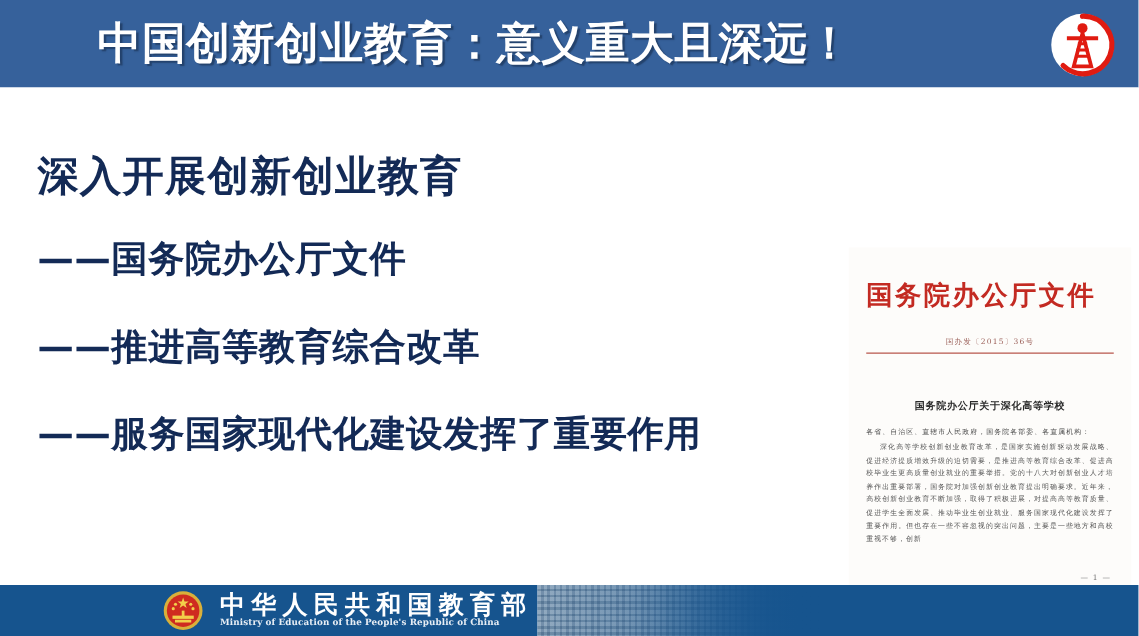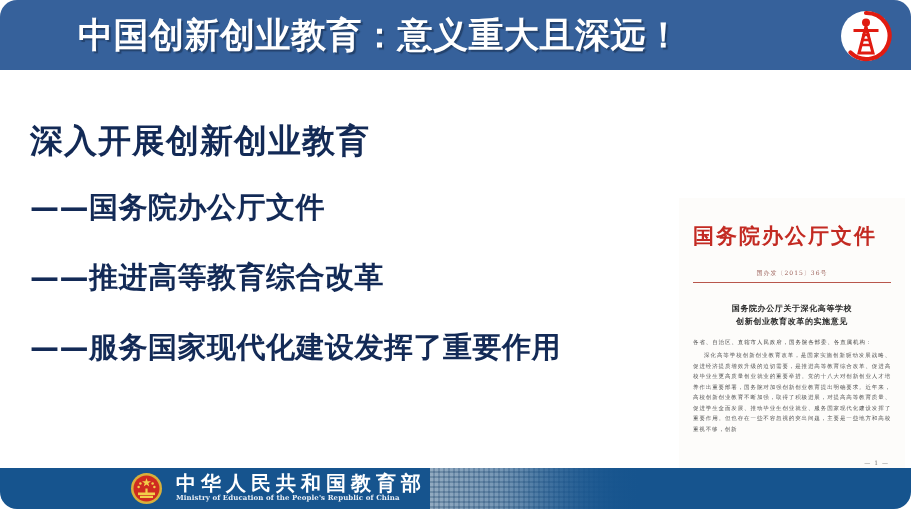--- a/index.html
+++ b/index.html
@@ -9,21 +9,20 @@
   }
   body {
     font-family: "DejaVu Sans", "Liberation Sans", sans-serif;
   }
   #slide {
     position: relative;
     width: 911px;
     height: 509px;
     overflow: hidden;
     background: #ffffff;
-    border-radius: 17px;
   }
 
   
   .header-bar {
     position: absolute;
     left: 0; top: 0;
     width: 911px;
     height: 70px;
     background: #36619b;
   }
@@ -117,21 +116,21 @@
     font-size: 6px;
     letter-spacing: 1px;
     font-family: "DejaVu Serif", "Liberation Serif", serif;
   }
   .doc-rule {
     margin-top: 4px;
     height: 1px;
     background: #b8564c;
   }
   .doc-title {
-    margin-top: 19px;
+    margin-top: 35px;
     text-align: center;
     color: #2b2b2b;
     font-size: 8px;
     font-weight: bold;
     line-height: 13px;
     letter-spacing: 0.6px;
     font-family: "DejaVu Serif", "Liberation Serif", serif;
   }
   .doc-salutation {
     margin-top: 11px;
@@ -288,21 +287,20 @@
       <div class="bullet-line">——服务国家现代化建设发挥了重要作用</div>
     </div>
 
     <div class="doc-scan">
       <div class="doc-inner">
         <div class="doc-masthead">国务院办公厅文件</div>
         <div class="doc-number">国办发〔2015〕36号</div>
         <div class="doc-rule"></div>
         <div class="doc-title">
           <div>国务院办公厅关于深化高等学校</div>
-          <div>创新创业教育改革的实施意见</div>
         </div>
         <div class="doc-salutation">各省、自治区、直辖市人民政府，国务院各部委、各直属机构：</div>
         <div class="doc-body">深化高等学校创新创业教育改革，是国家实施创新驱动发展战略、促进经济提质增效升级的迫切需要，是推进高等教育综合改革、促进高校毕业生更高质量创业就业的重要举措。党的十八大对创新创业人才培养作出重要部署，国务院对加强创新创业教育提出明确要求。近年来，高校创新创业教育不断加强，取得了积极进展，对提高高等教育质量、促进学生全面发展、推动毕业生创业就业、服务国家现代化建设发挥了重要作用。但也存在一些不容忽视的突出问题，主要是一些地方和高校重视不够，创新</div>
       </div>
       <div class="doc-pagemark">— 1 —</div>
     </div>
 
   </div>
 
   <div class="footer-bar">

